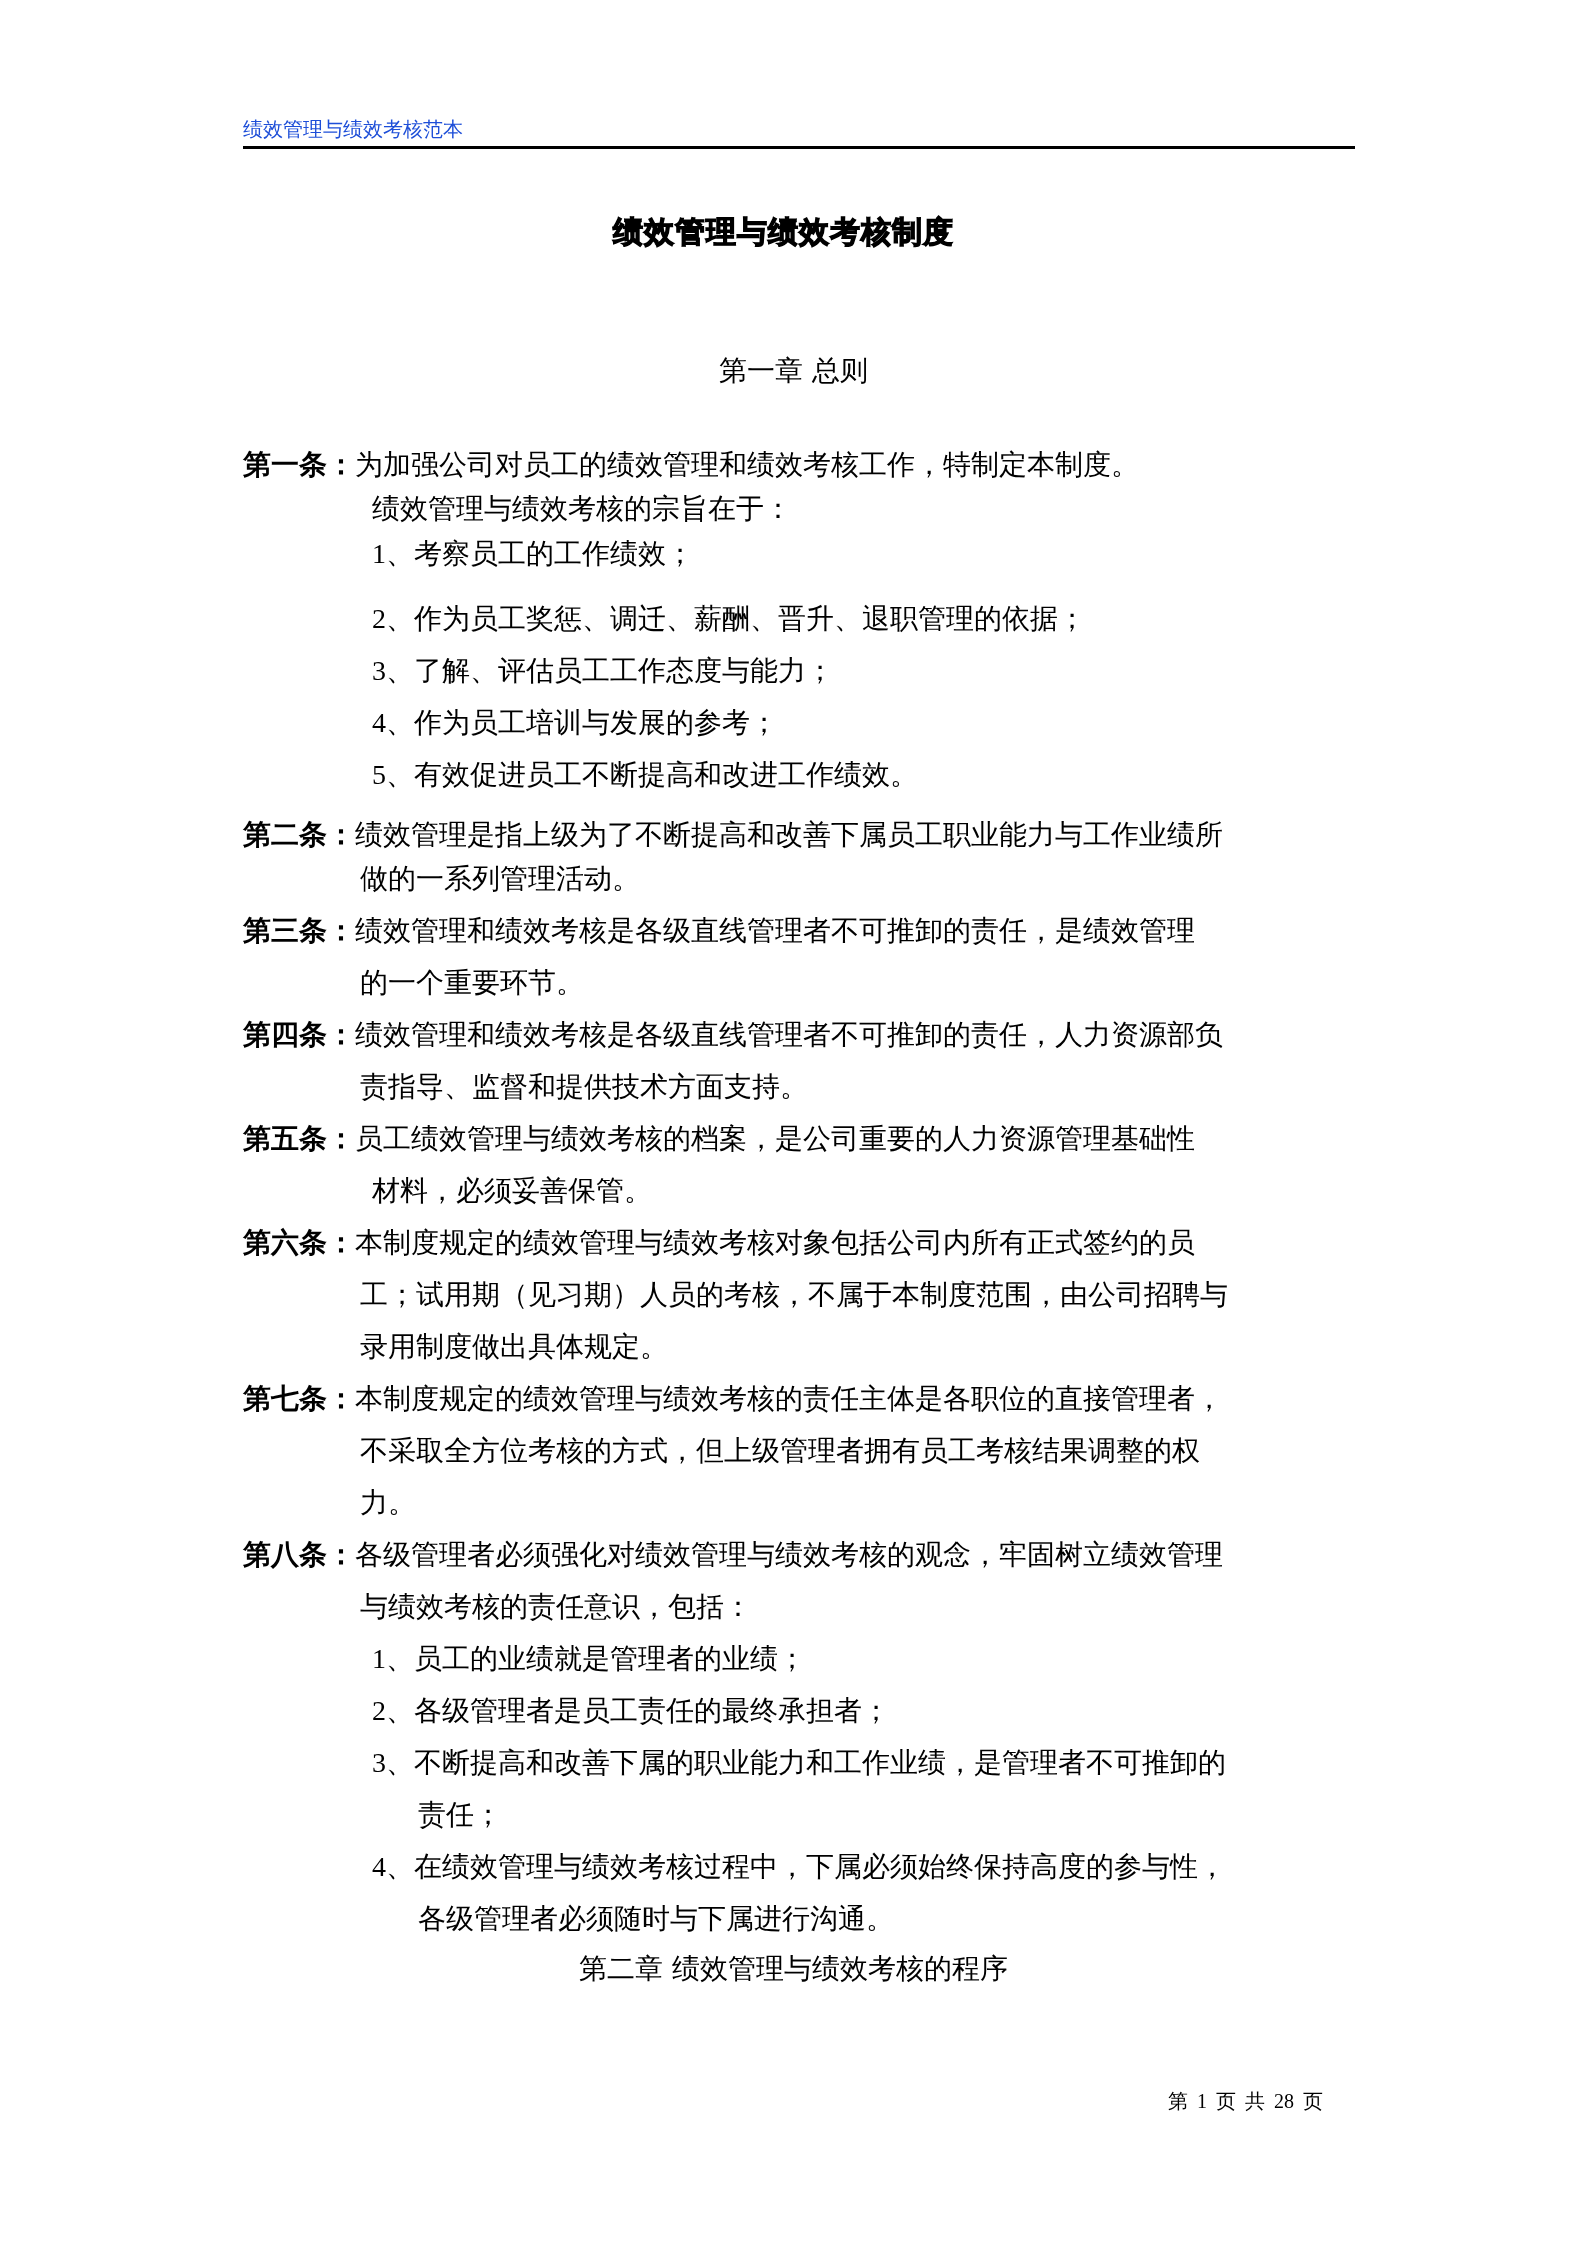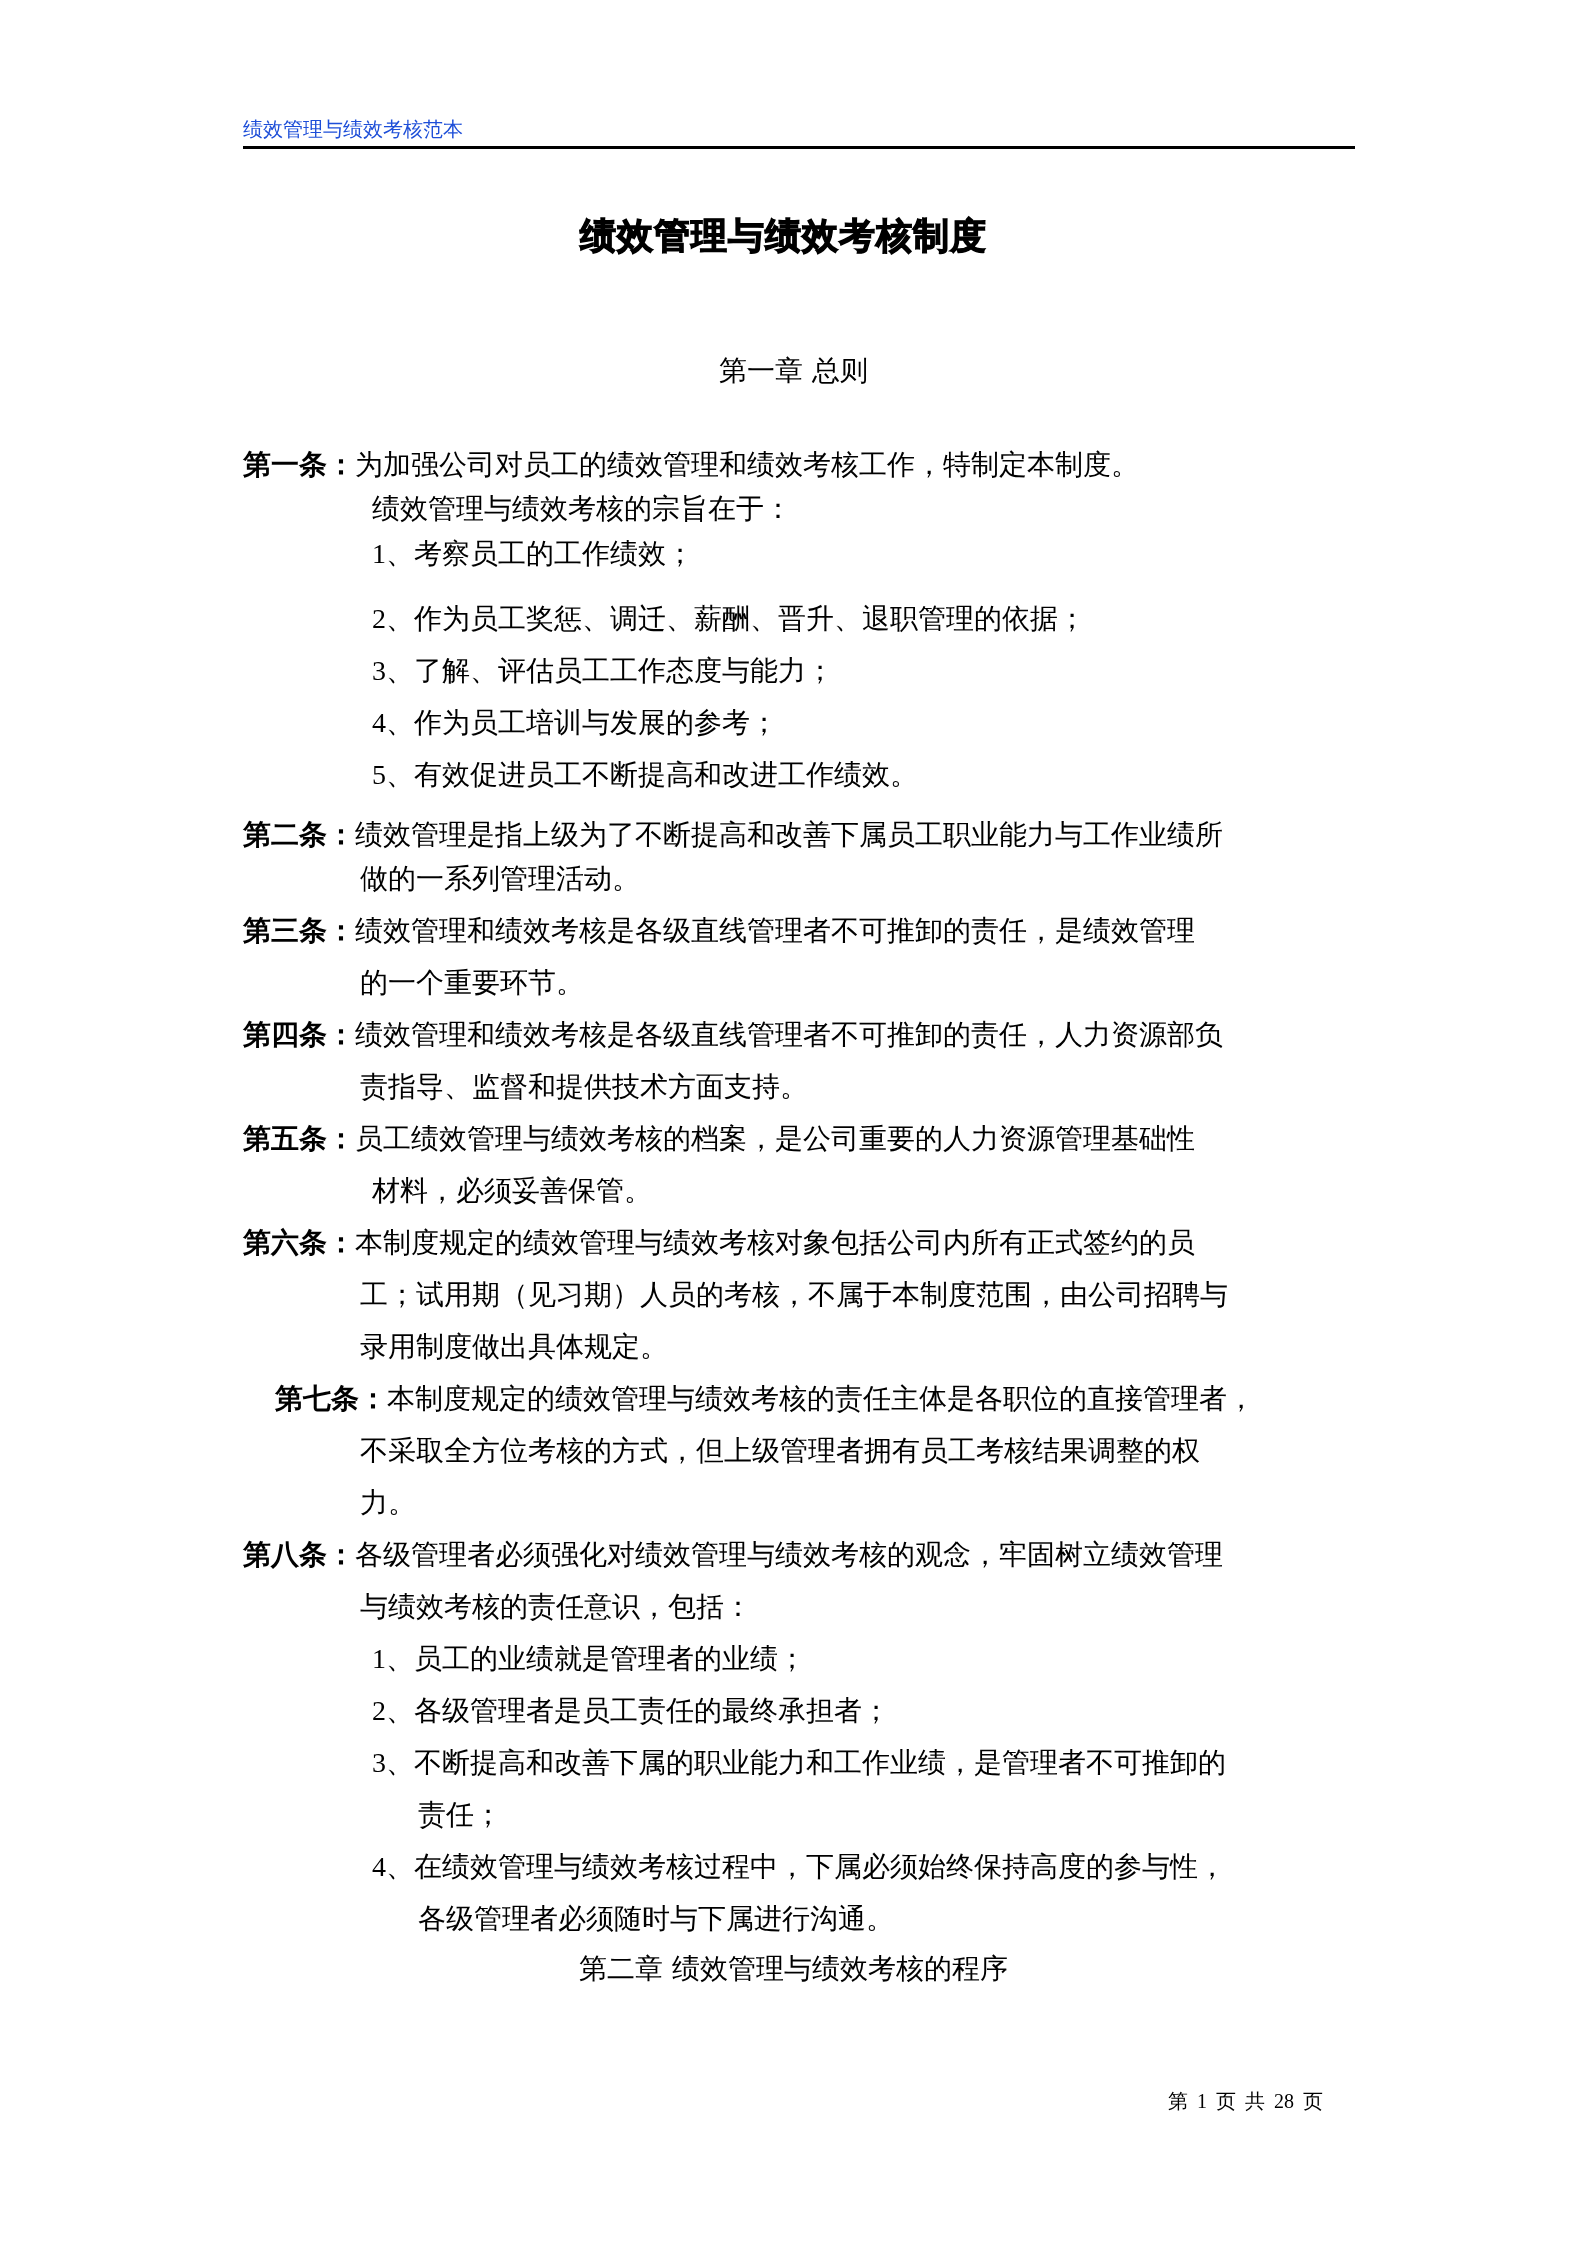--- a/index.html
+++ b/index.html
@@ -1,20 +1,20 @@
 <!DOCTYPE html>
 <html><head>
   <meta charset="utf-8">
   <style>
     html, body { margin: 0; padding: 0; background: #ffffff; }
     body { width: 1587px; height: 2245px; position: relative; font-family: "DejaVu Serif", "Liberation Serif", serif; color: #000; overflow: hidden; }
     .page { position: absolute; left: 0; top: 0; width: 1587px; height: 2245px; }
     .running-header { position: absolute; left: 243px; top: 116px; font-size: 20px; color: #1d4ed8; font-family: "DejaVu Sans", sans-serif; letter-spacing: 0px; }
     .header-rule { position: absolute; left: 243px; top: 146px; width: 1112px; height: 3px; background: #000; }
-    .doc-title { position: absolute; left: 0; width: 1567px; top: 212px; text-align: center; font-size: 36px; font-weight: 900; font-family: "DejaVu Sans", sans-serif; letter-spacing: 1px; -webkit-text-stroke: 1.2px #000; }
+    .doc-title { position: absolute; left: 0; width: 1567px; top: 212px; text-align: center; font-size: 30px; font-weight: 900; font-family: "DejaVu Sans", sans-serif; letter-spacing: 1px; -webkit-text-stroke: 1.2px #000; }
     .chapter { position: absolute; left: 0; width: 1587px; text-align: center; font-size: 28px; font-family: "DejaVu Sans", sans-serif; }
     .line { position: absolute; font-size: 28px; white-space: nowrap; font-family: Liberation Serif, serif; }
     .label { font-weight: bold; }
     .footer { position: absolute; left: 1168px; top: 2088px; font-size: 20px; font-family: "Liberation Serif", serif; word-spacing: 4px; }
   </style>
 </head>
 <body>
 
 <div class="page">
   <div class="running-header">绩效管理与绩效考核范本</div>
@@ -41,21 +41,21 @@
   <div class="line" style="left:243px; top:1016px;"><span class="label">第四条：</span><span>绩效管理和绩效考核是各级直线管理者不可推卸的责任，人力资源部负</span></div>
   <div class="line" style="left:360px; top:1068px;">责指导、监督和提供技术方面支持。</div>
 
   <div class="line" style="left:243px; top:1120px;"><span class="label">第五条：</span><span>员工绩效管理与绩效考核的档案，是公司重要的人力资源管理基础性</span></div>
   <div class="line" style="left:372px; top:1172px;">材料，必须妥善保管。</div>
 
   <div class="line" style="left:243px; top:1224px;"><span class="label">第六条：</span><span>本制度规定的绩效管理与绩效考核对象包括公司内所有正式签约的员</span></div>
   <div class="line" style="left:360px; top:1276px;">工；试用期（见习期）人员的考核，不属于本制度范围，由公司招聘与</div>
   <div class="line" style="left:360px; top:1328px;">录用制度做出具体规定。</div>
 
-  <div class="line" style="left:243px; top:1380px;margin-left:32px;"><span class="label">第七条：</span><span>本制度规定的绩效管理与绩效考核的责任主体是各职位的直接管理者，</span></div>
+  <div class="line" style="left:243px; top:1380px;"><span class="label">第七条：</span><span>本制度规定的绩效管理与绩效考核的责任主体是各职位的直接管理者，</span></div>
   <div class="line" style="left:360px; top:1432px;">不采取全方位考核的方式，但上级管理者拥有员工考核结果调整的权</div>
   <div class="line" style="left:360px; top:1484px;">力。</div>
 
   <div class="line" style="left:243px; top:1536px;"><span class="label">第八条：</span><span>各级管理者必须强化对绩效管理与绩效考核的观念，牢固树立绩效管理</span></div>
   <div class="line" style="left:360px; top:1588px;">与绩效考核的责任意识，包括：</div>
   <div class="line" style="left:372px; top:1640px;">1、员工的业绩就是管理者的业绩；</div>
   <div class="line" style="left:372px; top:1692px;">2、各级管理者是员工责任的最终承担者；</div>
   <div class="line" style="left:372px; top:1744px;">3、不断提高和改善下属的职业能力和工作业绩，是管理者不可推卸的</div>
   <div class="line" style="left:418px; top:1796px;">责任；</div>
   <div class="line" style="left:372px; top:1848px;">4、在绩效管理与绩效考核过程中，下属必须始终保持高度的参与性，</div>

